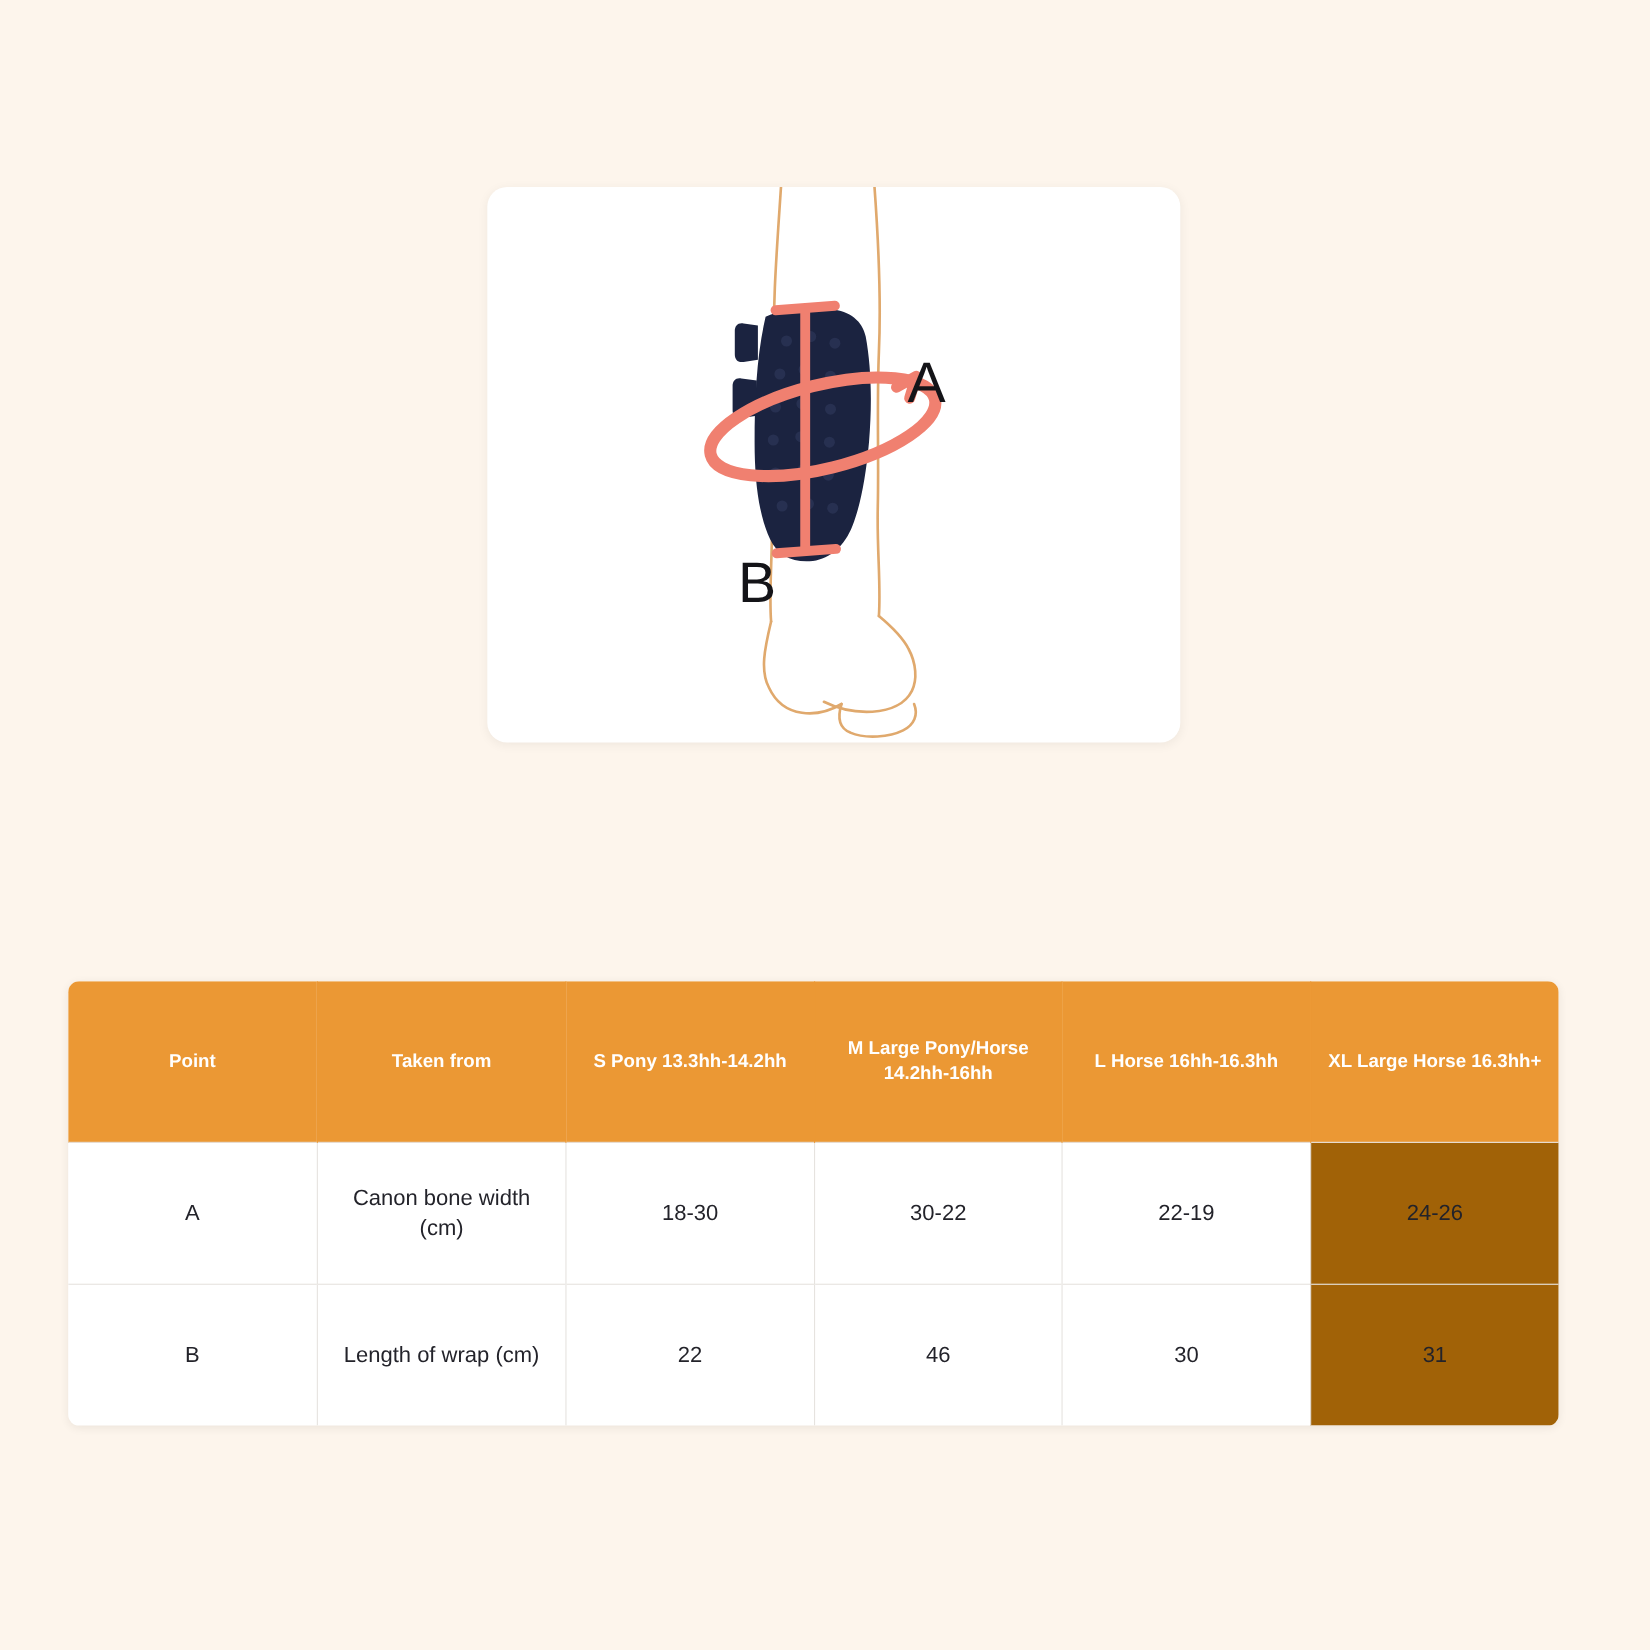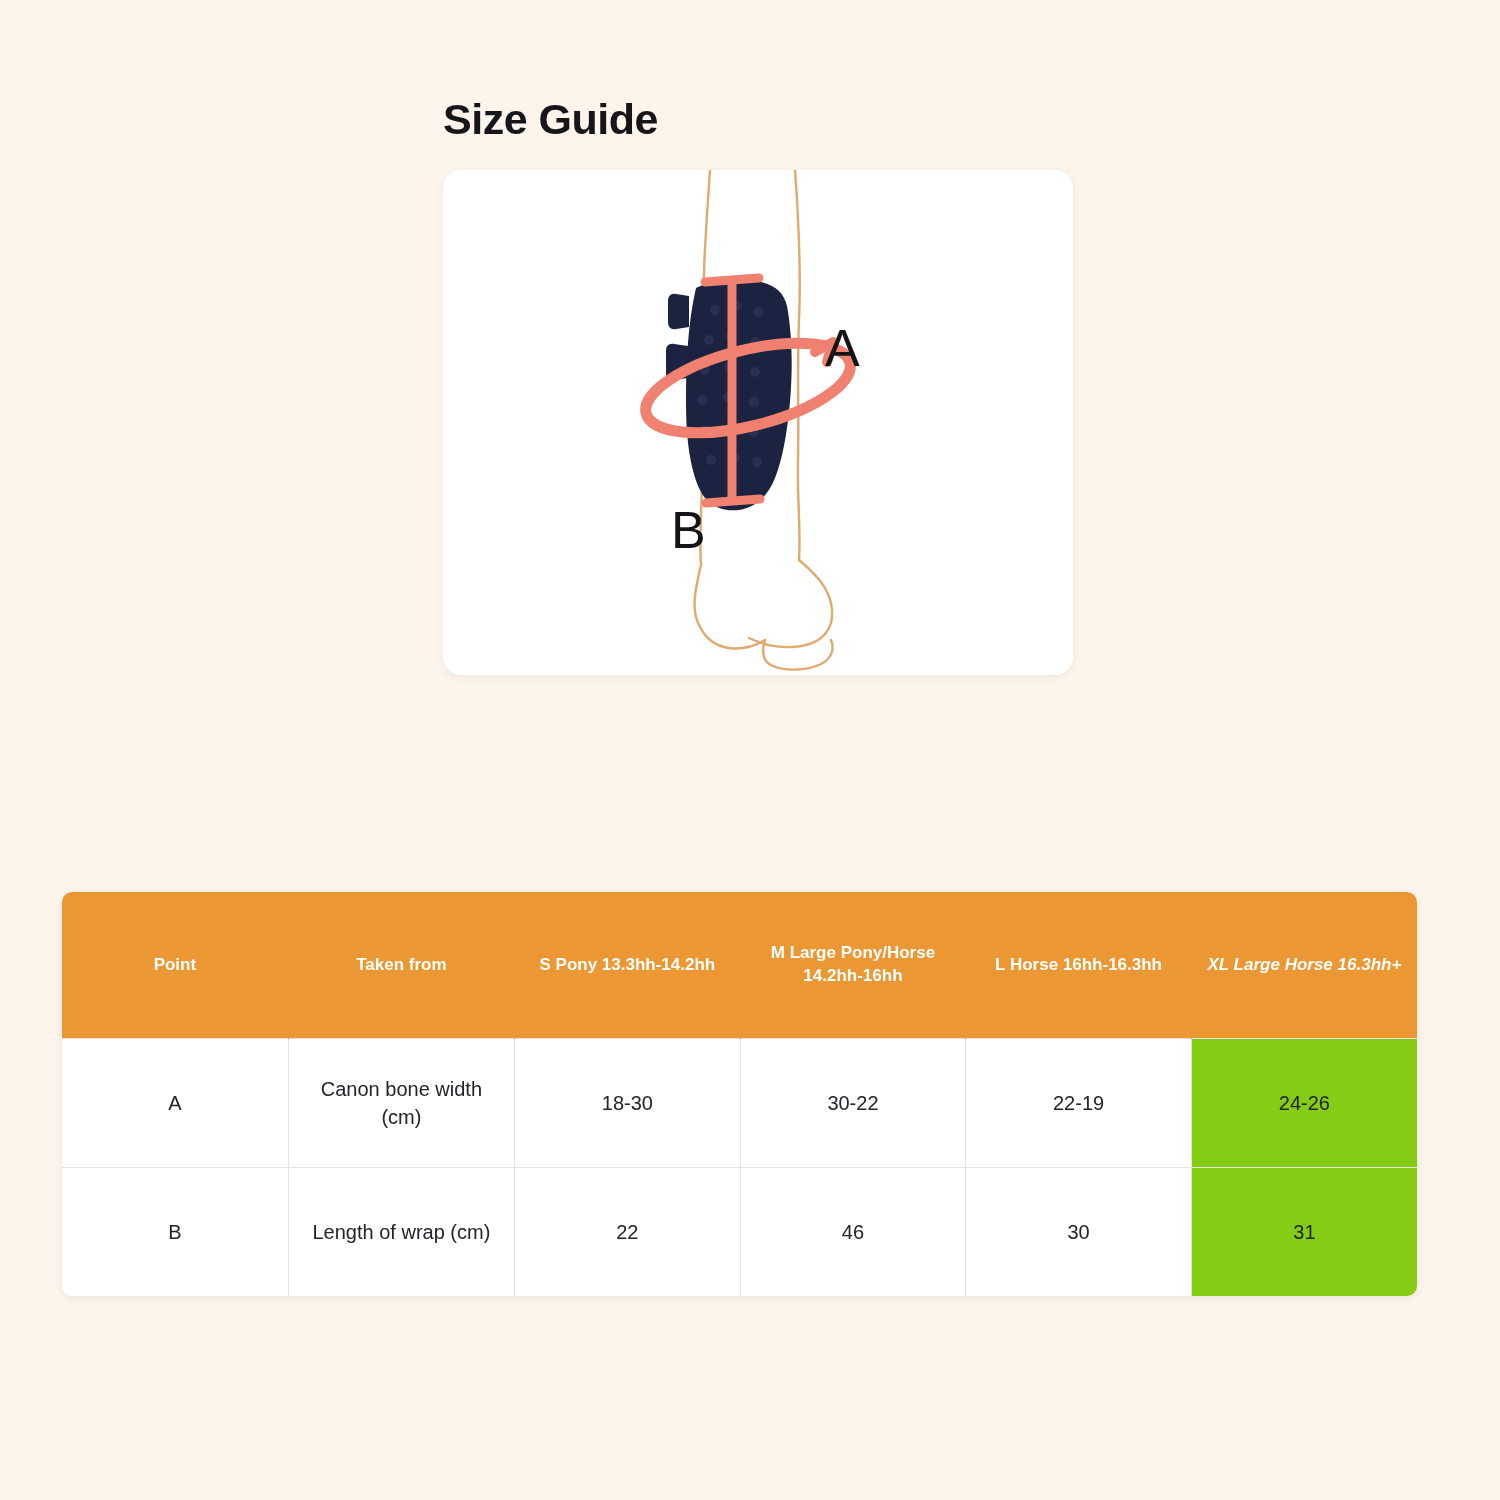--- a/index.html
+++ b/index.html
@@ -76,47 +76,46 @@
     color: #ffffff;
     font-size: 17px;
     font-weight: bold;
     line-height: 1.35;
     padding: 20px 14px;
     height: 106px;
     vertical-align: middle;
     text-align: center;
     border-right: 1px solid #eb9834;
   }
-  table.size-table th:last-child { border-right: none; font-style: italic; }
+  table.size-table th:last-child { border-right: none; }
   table.size-table td {
     font-size: 20px;
     color: #23232a;
     text-align: center;
     vertical-align: middle;
     height: 104px;
     padding: 12px 16px;
     border-right: 1px solid #e6e3df;
     border-top: 1px solid #e6e3df;
     line-height: 1.4;
   }
   table.size-table td:last-child {
     border-right: none;
-    background: #84cc16;
+    background: #a16207;
   }
   table.size-table tr.row-b td { border-bottom: none; }
   col.c-point { width: 16.7%; }
   col.c-taken { width: 16.7%; }
   col.c-size  { width: 16.65%; }
 </style>
 </head>
 <body>
 
 <div class="page">
 
-  <h1 class="title">Size Guide</h1>
 
   <div class="image-card">
     <svg class="diagram-svg" viewBox="0 0 630 505">
 
       <g fill="none" stroke="#e0a96d" stroke-width="2.4" stroke-linecap="round" stroke-linejoin="round">
         <path d="M267 0 C263 60 259 110 261 160 C262 205 258 250 259 300 C259 340 256 370 258 395"></path>
         <path d="M352 0 C356 55 358 105 356 150 C354 200 356 245 355 290 C354 330 358 360 356 390"></path>
         <path d="M258 395 C252 420 248 440 256 455 C262 468 272 476 286 478 C300 480 312 476 322 470"></path>
         <path d="M356 390 C368 400 378 410 383 420 C390 433 391 448 386 458 C380 470 366 476 350 477 C332 478 318 474 306 468"></path>
         <path d="M322 470 C318 483 320 492 330 496 C344 502 366 500 378 494 C388 489 392 480 388 470"></path>

